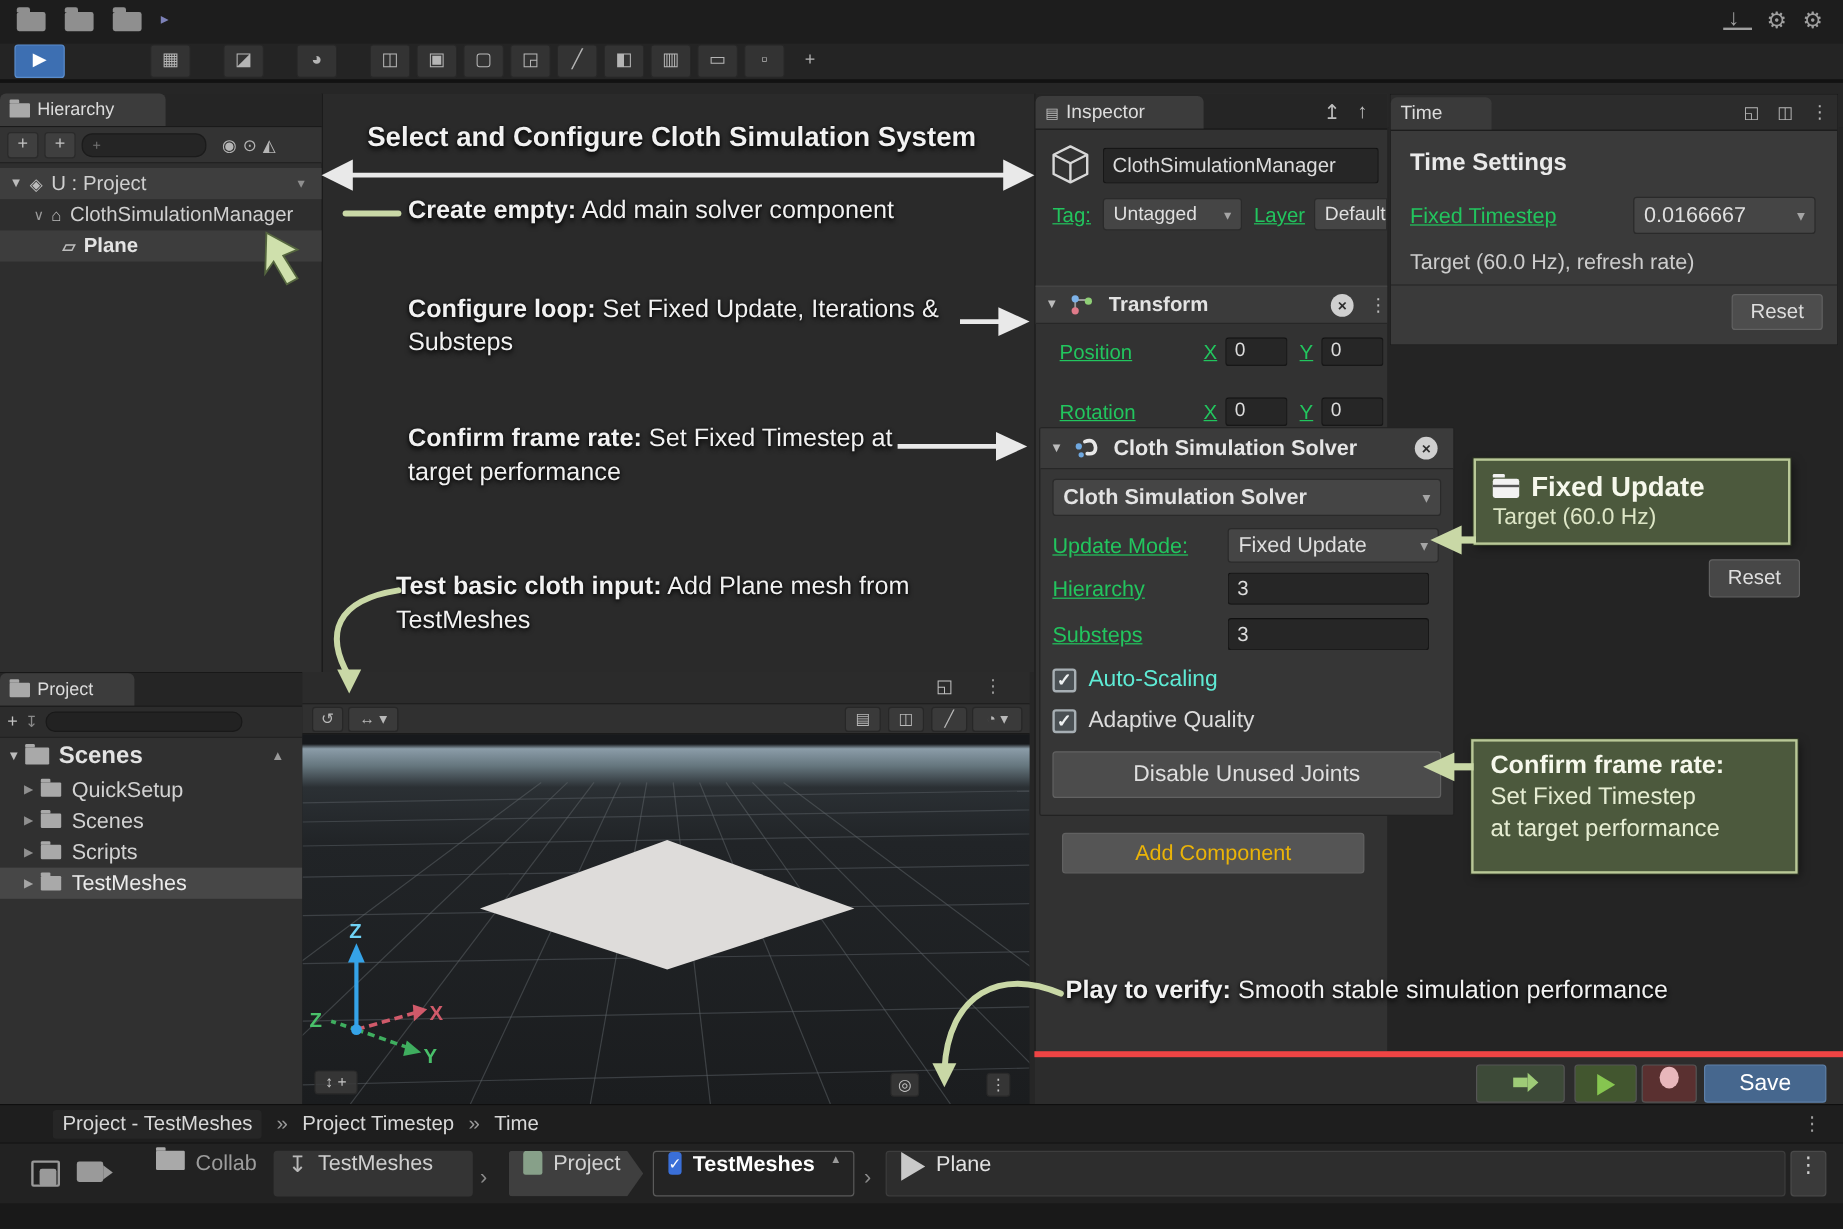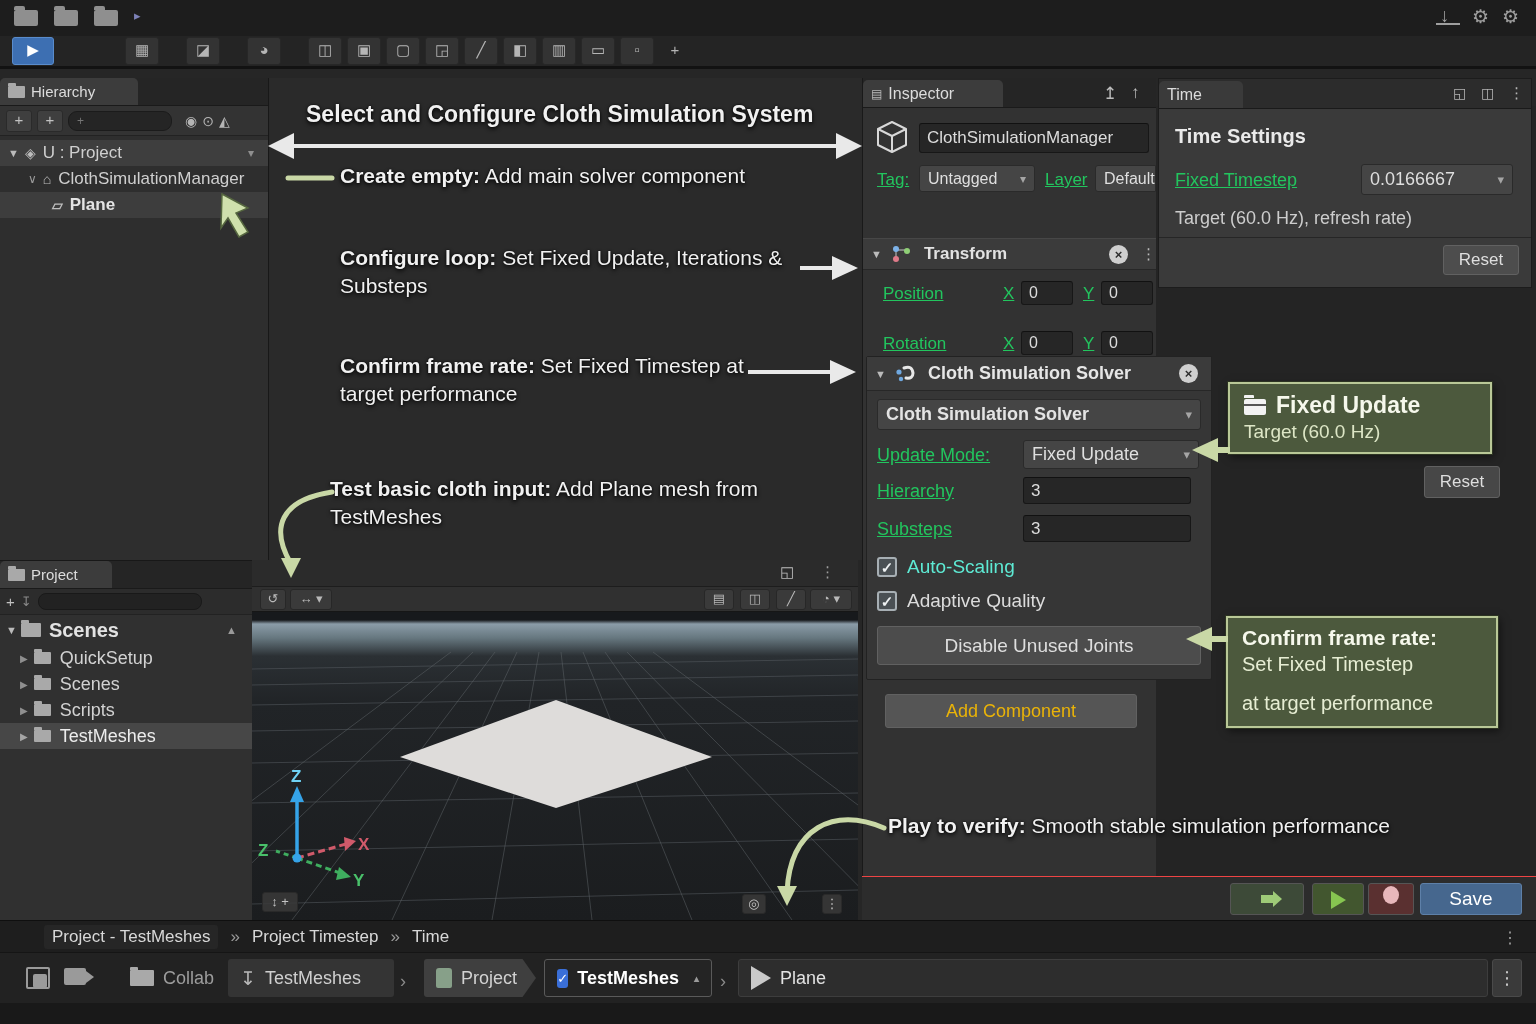--- a/index.html
+++ b/index.html
@@ -78,30 +78,30 @@
 
   
   .callout{background:rgba(80,94,63,.93);border:2px solid #b9c897;box-shadow:0 0 0 1px #2c3322, 2px 3px 8px rgba(0,0,0,.5);color:#eef2e0;padding:8px 14px;box-sizing:border-box;}
   .co-title{font-size:23px;font-weight:700;color:#f6f8ec;}
   .co-sub{font-size:19px;color:#dde6c6;}
   .win-ico{display:inline-block;width:22px;height:16px;background:#f2f2f2;border-radius:2px;position:relative;vertical-align:-2px;margin-right:10px;}
   .win-ico:before{content:"";position:absolute;left:0;top:5px;width:22px;height:1.5px;background:#555;}
   .win-ico:after{content:"";position:absolute;left:0;top:-4px;width:10px;height:3px;background:#f2f2f2;border-radius:1px 1px 0 0;}
 
   
-  #playbar{left:862px;top:876px;width:674px;height:44px;background:#2c2c2c;border-top:1px solid #ef4444;}
+  #playbar{left:862px;top:876px;width:674px;height:44px;background:#2c2c2c;border-top:5px solid #ef4444;}
   .pb-chip{position:absolute;top:6px;height:32px;border-radius:3px;border:1px solid #555;box-sizing:border-box;}
   .tri-right{display:inline-block;width:0;height:0;border-top:9px solid transparent;border-bottom:9px solid transparent;border-left:15px solid #86c550;}
   .step-arrow{display:inline-block;position:relative;width:12px;height:8px;background:#9ecb77;vertical-align:middle;}
   .step-arrow:after{content:"";position:absolute;right:-9px;top:-4px;border-top:8px solid transparent;border-bottom:8px solid transparent;border-left:9px solid #9ecb77;}
 
   
   #breadcrumb{left:0;top:920px;width:1536px;height:32px;background:#1e1e1e;border-top:1px solid #0f0f0f;display:flex;align-items:center;font-size:17px;color:#d8d8d8;}
   #taskbar{left:0;top:952px;width:1536px;height:50px;background:#222;border-top:1px solid #151515;}
-  .tk-chip{position:absolute;top:6px;height:38px;display:flex;align-items:center;gap:9px;border-radius:3px;padding:0 12px;box-sizing:border-box;font-size:18px;}
+  .tk-chip{position:absolute;top:6px;height:38px;display:flex;gap:9px;border-radius:3px;padding:0 12px;box-sizing:border-box;font-size:18px;}
   #bottomstrip{left:0;top:1002px;width:1536px;height:22px;background:#191919;border-top:1px solid #101010;}
 
   svg text{font-family:"Liberation Sans",sans-serif;}
   #arrows{pointer-events:none;z-index:60;}
   .panelish{z-index:5;}
   .topmost{z-index:40;}
 </style>
 </head>
 <body>
 
@@ -421,21 +421,21 @@
 
   <div class="callout abs topmost" style="left:1228px;top:382px;width:264px;height:72px">
     <div><span class="win-ico"></span><span class="co-title">Fixed Update</span></div>
     <div class="co-sub" style="margin-top:2px">Target (60.0 Hz)</div>
   </div>
   <div class="btn abs topmost" style="left:1424px;top:466px;width:74px;height:30px;line-height:30px;font-size:17px;background:#474747">Reset</div>
 
   <div class="callout abs topmost" style="left:1226px;top:616px;width:272px;height:112px">
     <div style="font-size:21px;font-weight:700;color:#f6f8ec">Confirm frame rate:</div>
     <div style="font-size:20px;color:#e6edd3;margin-top:3px">Set Fixed Timestep</div>
-    <div style="font-size:20px;color:#e6edd3;margin-top:16px">at target performance</div>
+    <div style="font-size:20px;color:#e6edd3;margin-top:4px">at target performance</div>
   </div>
 
   <div id="playbar" class="abs panelish">
     <div class="pb-chip" style="left:368px;width:74px;background:#3d4a38;text-align:center;line-height:28px"><span class="step-arrow"></span></div>
     <div class="pb-chip" style="left:450px;width:52px;background:#42562f;text-align:center;padding-top:7px"><span class="tri-right"></span></div>
     <div class="pb-chip" style="left:506px;width:46px;background:#5a3030;text-align:center;line-height:30px"><span style="display:inline-block;width:16px;height:18px;border-radius:50%;background:#e8b7bb"></span></div>
     <div class="pb-chip" style="left:558px;width:102px;background:#46678e;border-color:#5e80a8;color:#fff;font-size:19px;text-align:center;line-height:30px">Save</div>
   </div>
 
   <div id="breadcrumb" class="abs panelish">

